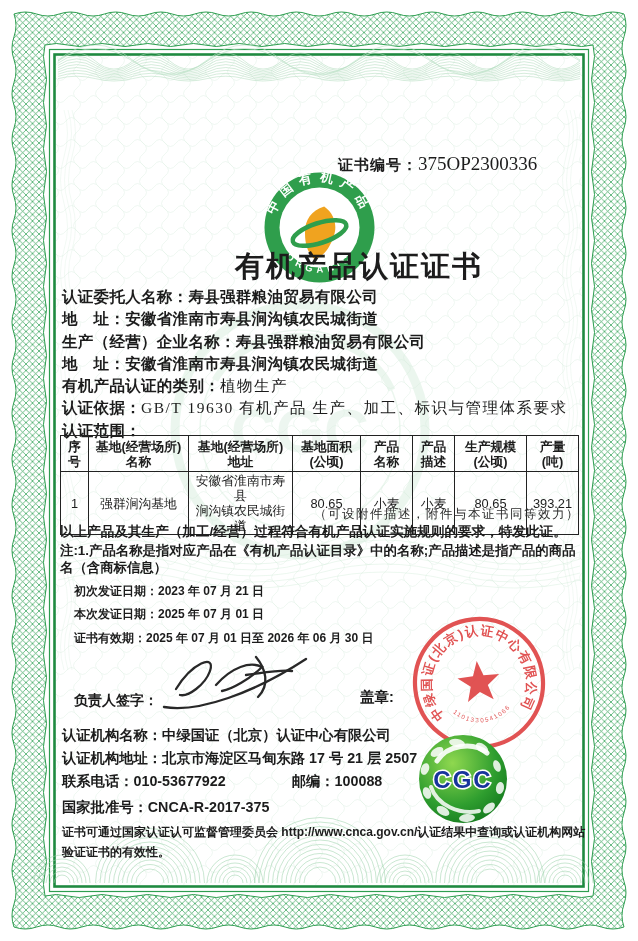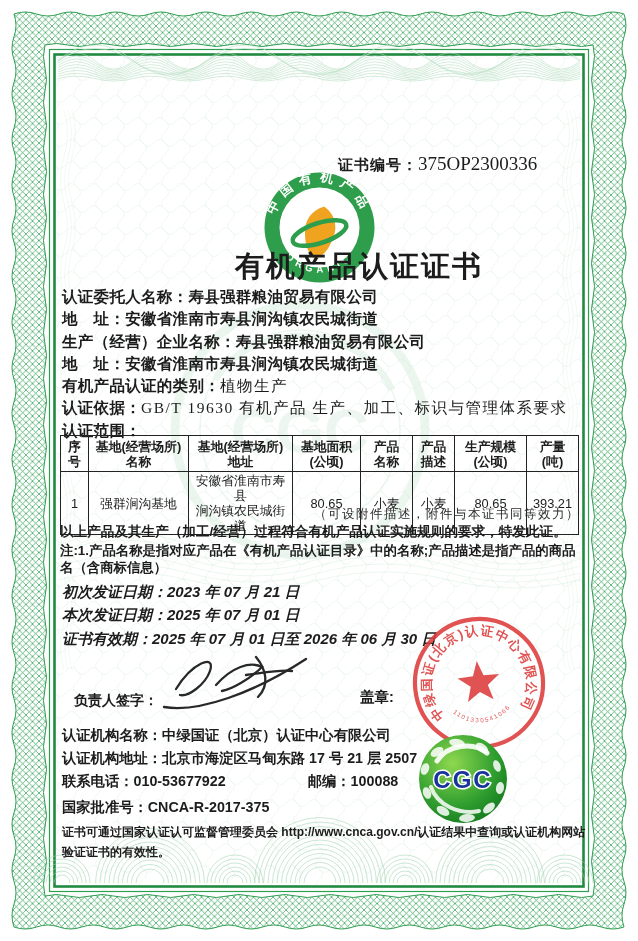--- a/index.html
+++ b/index.html
@@ -22,30 +22,30 @@
   .scope-table{left:60px;top:435px;width:518px;border-collapse:collapse;table-layout:fixed;font-size:12.8px;}
   .scope-table th,.scope-table td{
     border:1.4px solid #222;text-align:center;vertical-align:middle;
     padding:1px 1px;white-space:pre-line;line-height:15px;
   }
   .scope-table th{font-weight:700;height:33px;}
   .scope-table td{height:37px;font-weight:400;}
   .attach{top:506px;left:60px;width:520px;text-align:right;font-size:12.5px;color:#2b2b2b;}
   .statement{top:523px;left:60px;width:524px;font-size:13.6px;font-weight:700;}
   .note{top:542px;left:60px;width:522px;font-size:13.4px;font-weight:700;line-height:17px;}
-  .dates{left:62px;top:580px;font-size:15px;font-weight:700;font-style:italic;}
+  .dates{left:74px;top:580px;font-size:12px;font-weight:700;}
   .dates .line{height:23.3px;line-height:23.3px;white-space:nowrap;}
   .signer-label{left:74px;top:692px;font-size:14px;font-weight:700;text-align:right;}
   .seal-label{left:360px;top:688px;font-size:14.5px;font-weight:700;}
   .sig-wrap{left:158px;top:645px;}
   .seal-wrap{left:409px;top:613px;}
   .cgc-wrap{left:415px;top:731px;}
   .org{left:62px;top:724px;width:516px;font-size:14.3px;font-weight:700;}
   .org .line{height:23px;line-height:23px;white-space:nowrap;}
-  .org .post{display:inline-block;margin-left:78px;}
+  .org .post{display:inline-block;margin-left:62px;}
   .org .approval{margin-top:3px;}
   .footer-text{left:62px;top:822px;width:524px;font-size:12px;font-weight:700;line-height:20px;}
 </style>
 </head>
 <body>
 
 <div class="certificate">
 
   <svg class="border-svg" width="638" height="941" viewBox="0 0 638 941">
     <defs>

